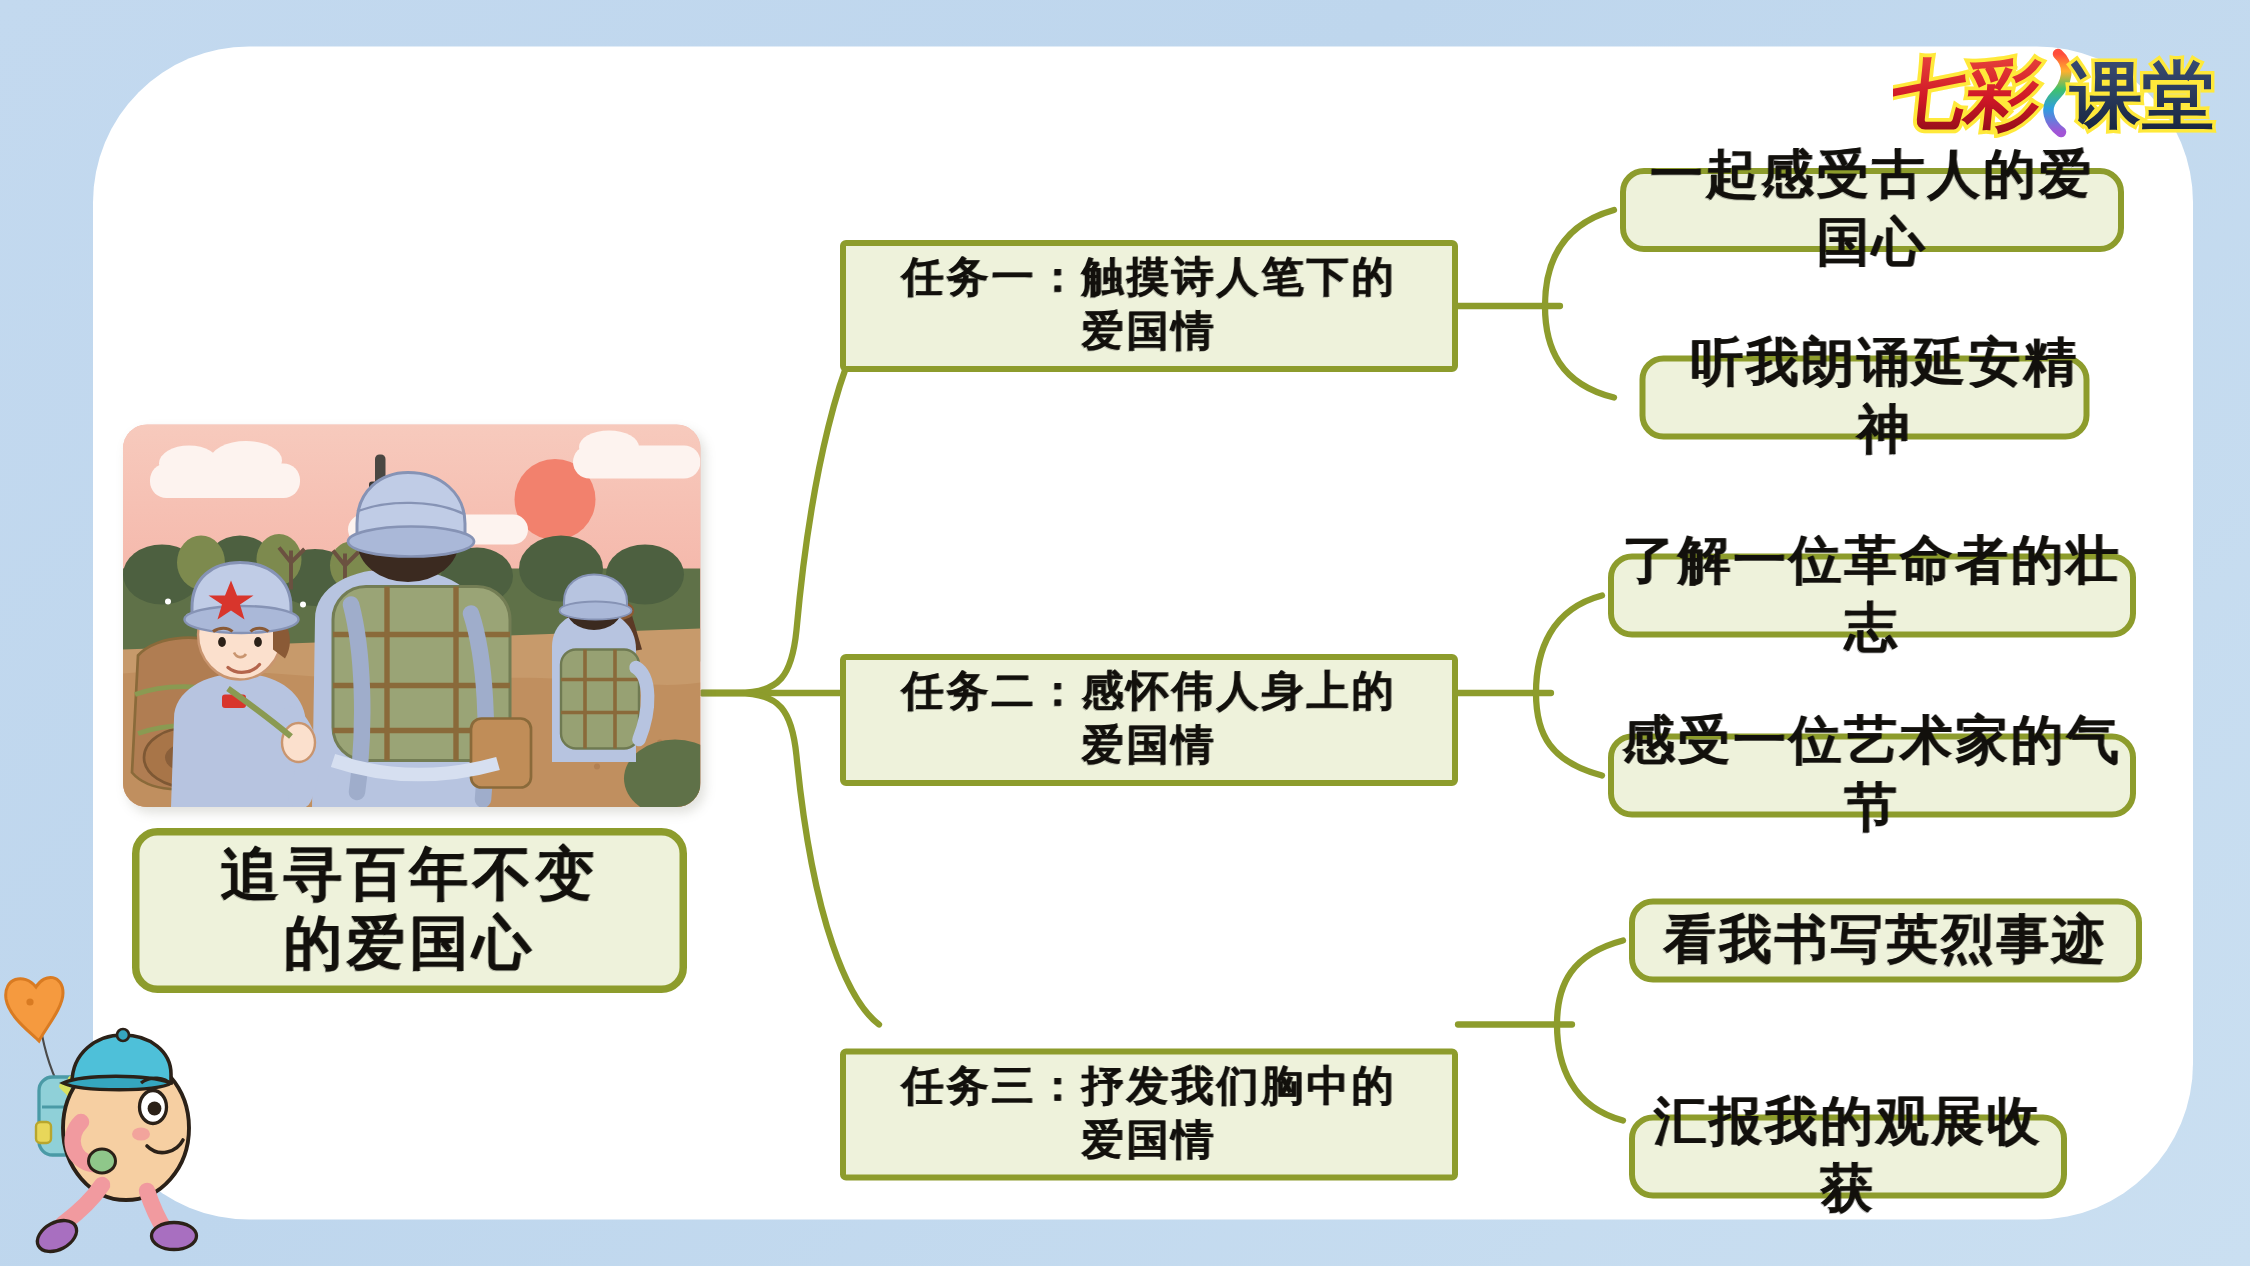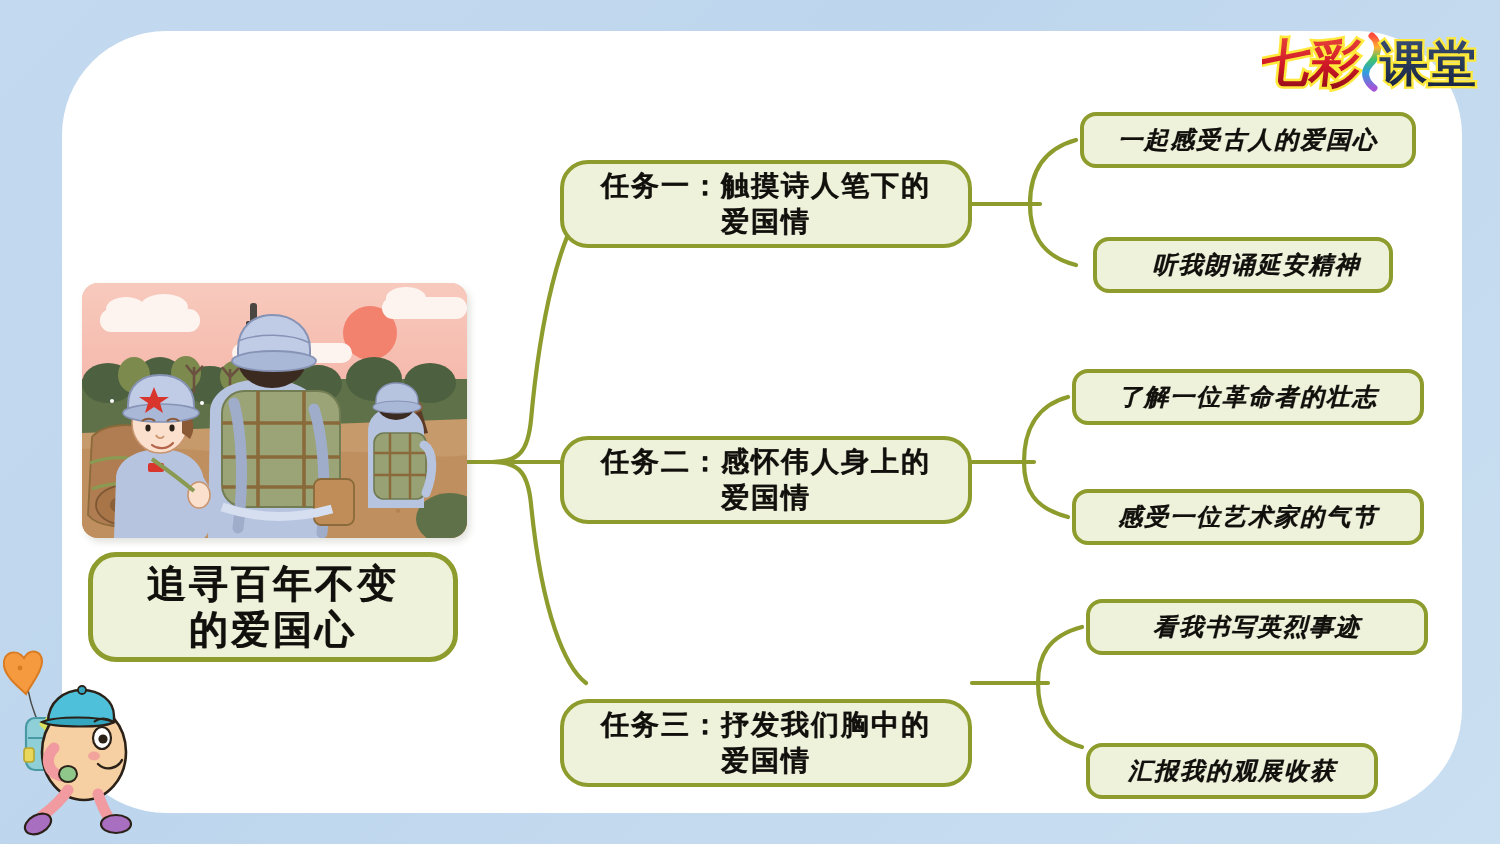--- a/index.html
+++ b/index.html
@@ -68,35 +68,35 @@
     font-weight: 700;
     line-height: 1.28;
     white-space: pre-line;
     text-shadow: 0.6px 0 0 rgba(0,0,0,0.55), -0.5px 0.4px 0 rgba(0,0,0,0.25);
   }
 
   
   #central-node {
     left: 88px; top: 552px;
     width: 370px; height: 110px;
-    border-radius: 28px;
+    border-radius: 17px;
     border-width: 5px;
   }
   #central-node .txt { font-size: 39px; letter-spacing: 3px; line-height: 1.18; }
 
   
-  .task-node { width: 412px; height: 88px; border-radius: 28px; }
+  .task-node { width: 412px; height: 88px; border-radius: 4px; }
   .task-node .txt { font-size: 28px; letter-spacing: 2px; }
   #task-node-0 { left: 560px; top: 160px; }
   #task-node-1 { left: 560px; top: 418px; margin-top: 18px; }
   #task-node-2 { left: 560px; top: 671px; margin-top: 28px; }
 
   
   .leaf-node { height: 56px; border-radius: 16px; }
-  .leaf-node .txt { font-size: 24px; letter-spacing: 2px; font-style: italic; }
+  .leaf-node .txt { font-size: 35px; letter-spacing: 2px; }
   #leaf-node-0-0 { left: 1080px; top: 112px; width: 336px; }
   #leaf-node-0-1 { left: 1093px; top: 237px; width: 300px; padding-left: 27px; }
   #leaf-node-1-0 { left: 1072px; top: 369px; width: 352px; }
   #leaf-node-1-1 { left: 1072px; top: 489px; width: 352px; }
   #leaf-node-2-0 { left: 1086px; top: 599px; width: 342px; }
   #leaf-node-2-1 { left: 1086px; top: 719px; width: 292px; margin-top: 24px; }
 
   
   #illustration {
     position: absolute;

